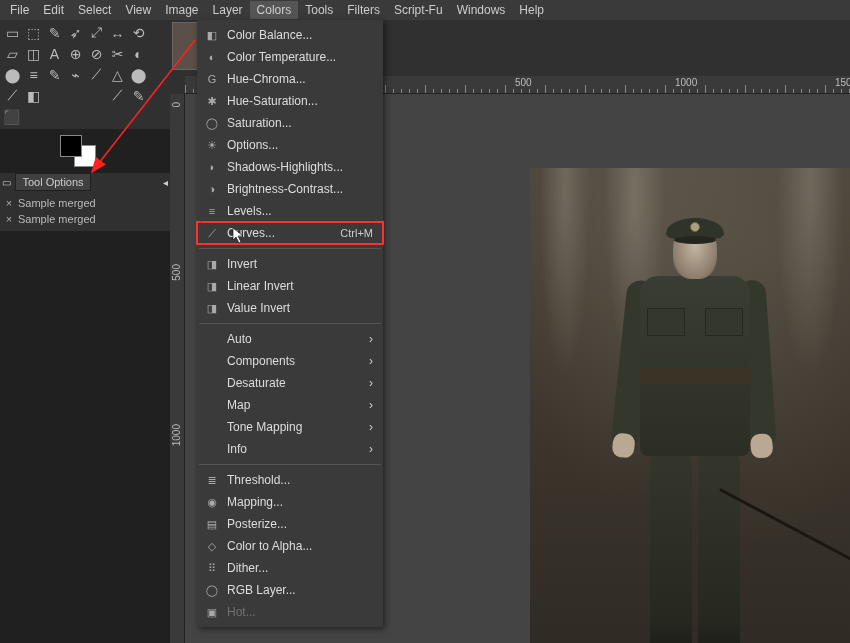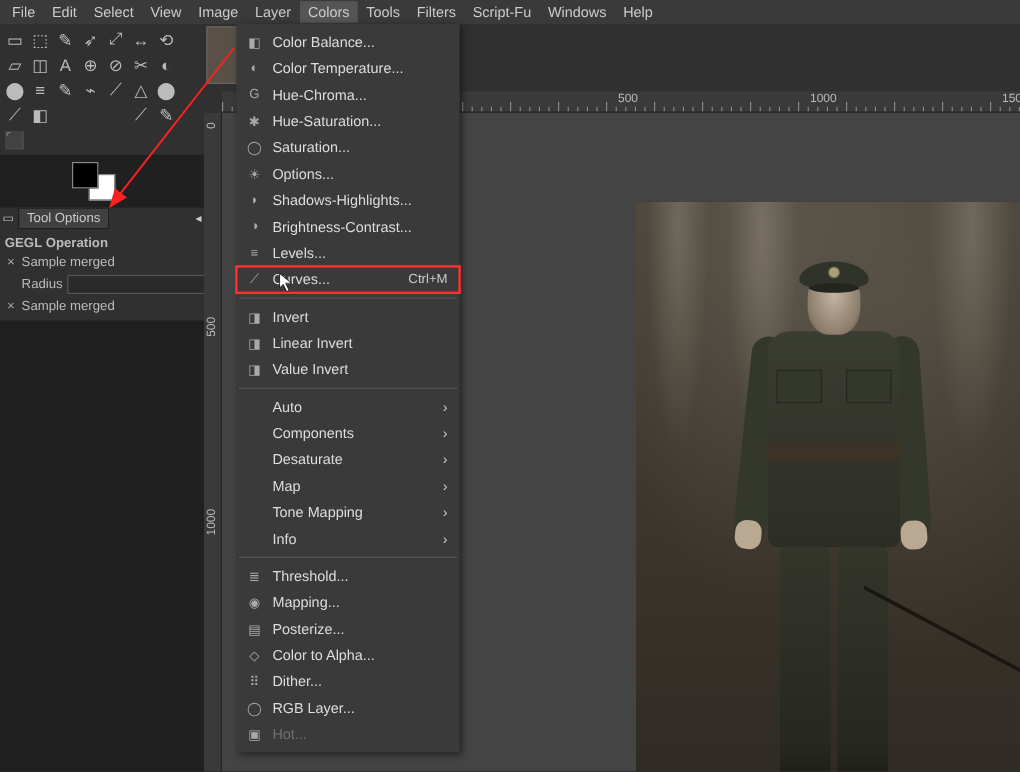--- a/index.html
+++ b/index.html
@@ -130,32 +130,23 @@
     <div class="fg"></div>
   </div>
   <div class="tool-options">
     <div style="display:flex; align-items:center; gap:4px; padding:0 2px;">
       <span style="font-size:10px">▭</span>
       <span class="title-tab">Tool Options</span>
       <span style="flex:1"></span>
       <span style="font-size:10px">◂</span>
     </div>
     <div class="body">
-      <div style="font-weight:600; padding:2px 0;">GEGL Operation</div>
       <div class="opt-row">
         <span class="x">×</span>
         <span>Sample merged</span>
-      </div>
-      <div class="opt-row" style="padding-left:14px;">
-        <span>Radius</span>
-        <input type="text" value="3" style="">
-        <span style="display:flex; flex-direction:column; font-size:7px; line-height:7px;">
-          <span>▲</span>
-          <span>▼</span>
-        </span>
       </div>
       <div class="opt-row">
         <span class="x">×</span>
         <span>Sample merged</span>
       </div>
     </div>
   </div>
 </div>
 
 <div class="canvas-area">

